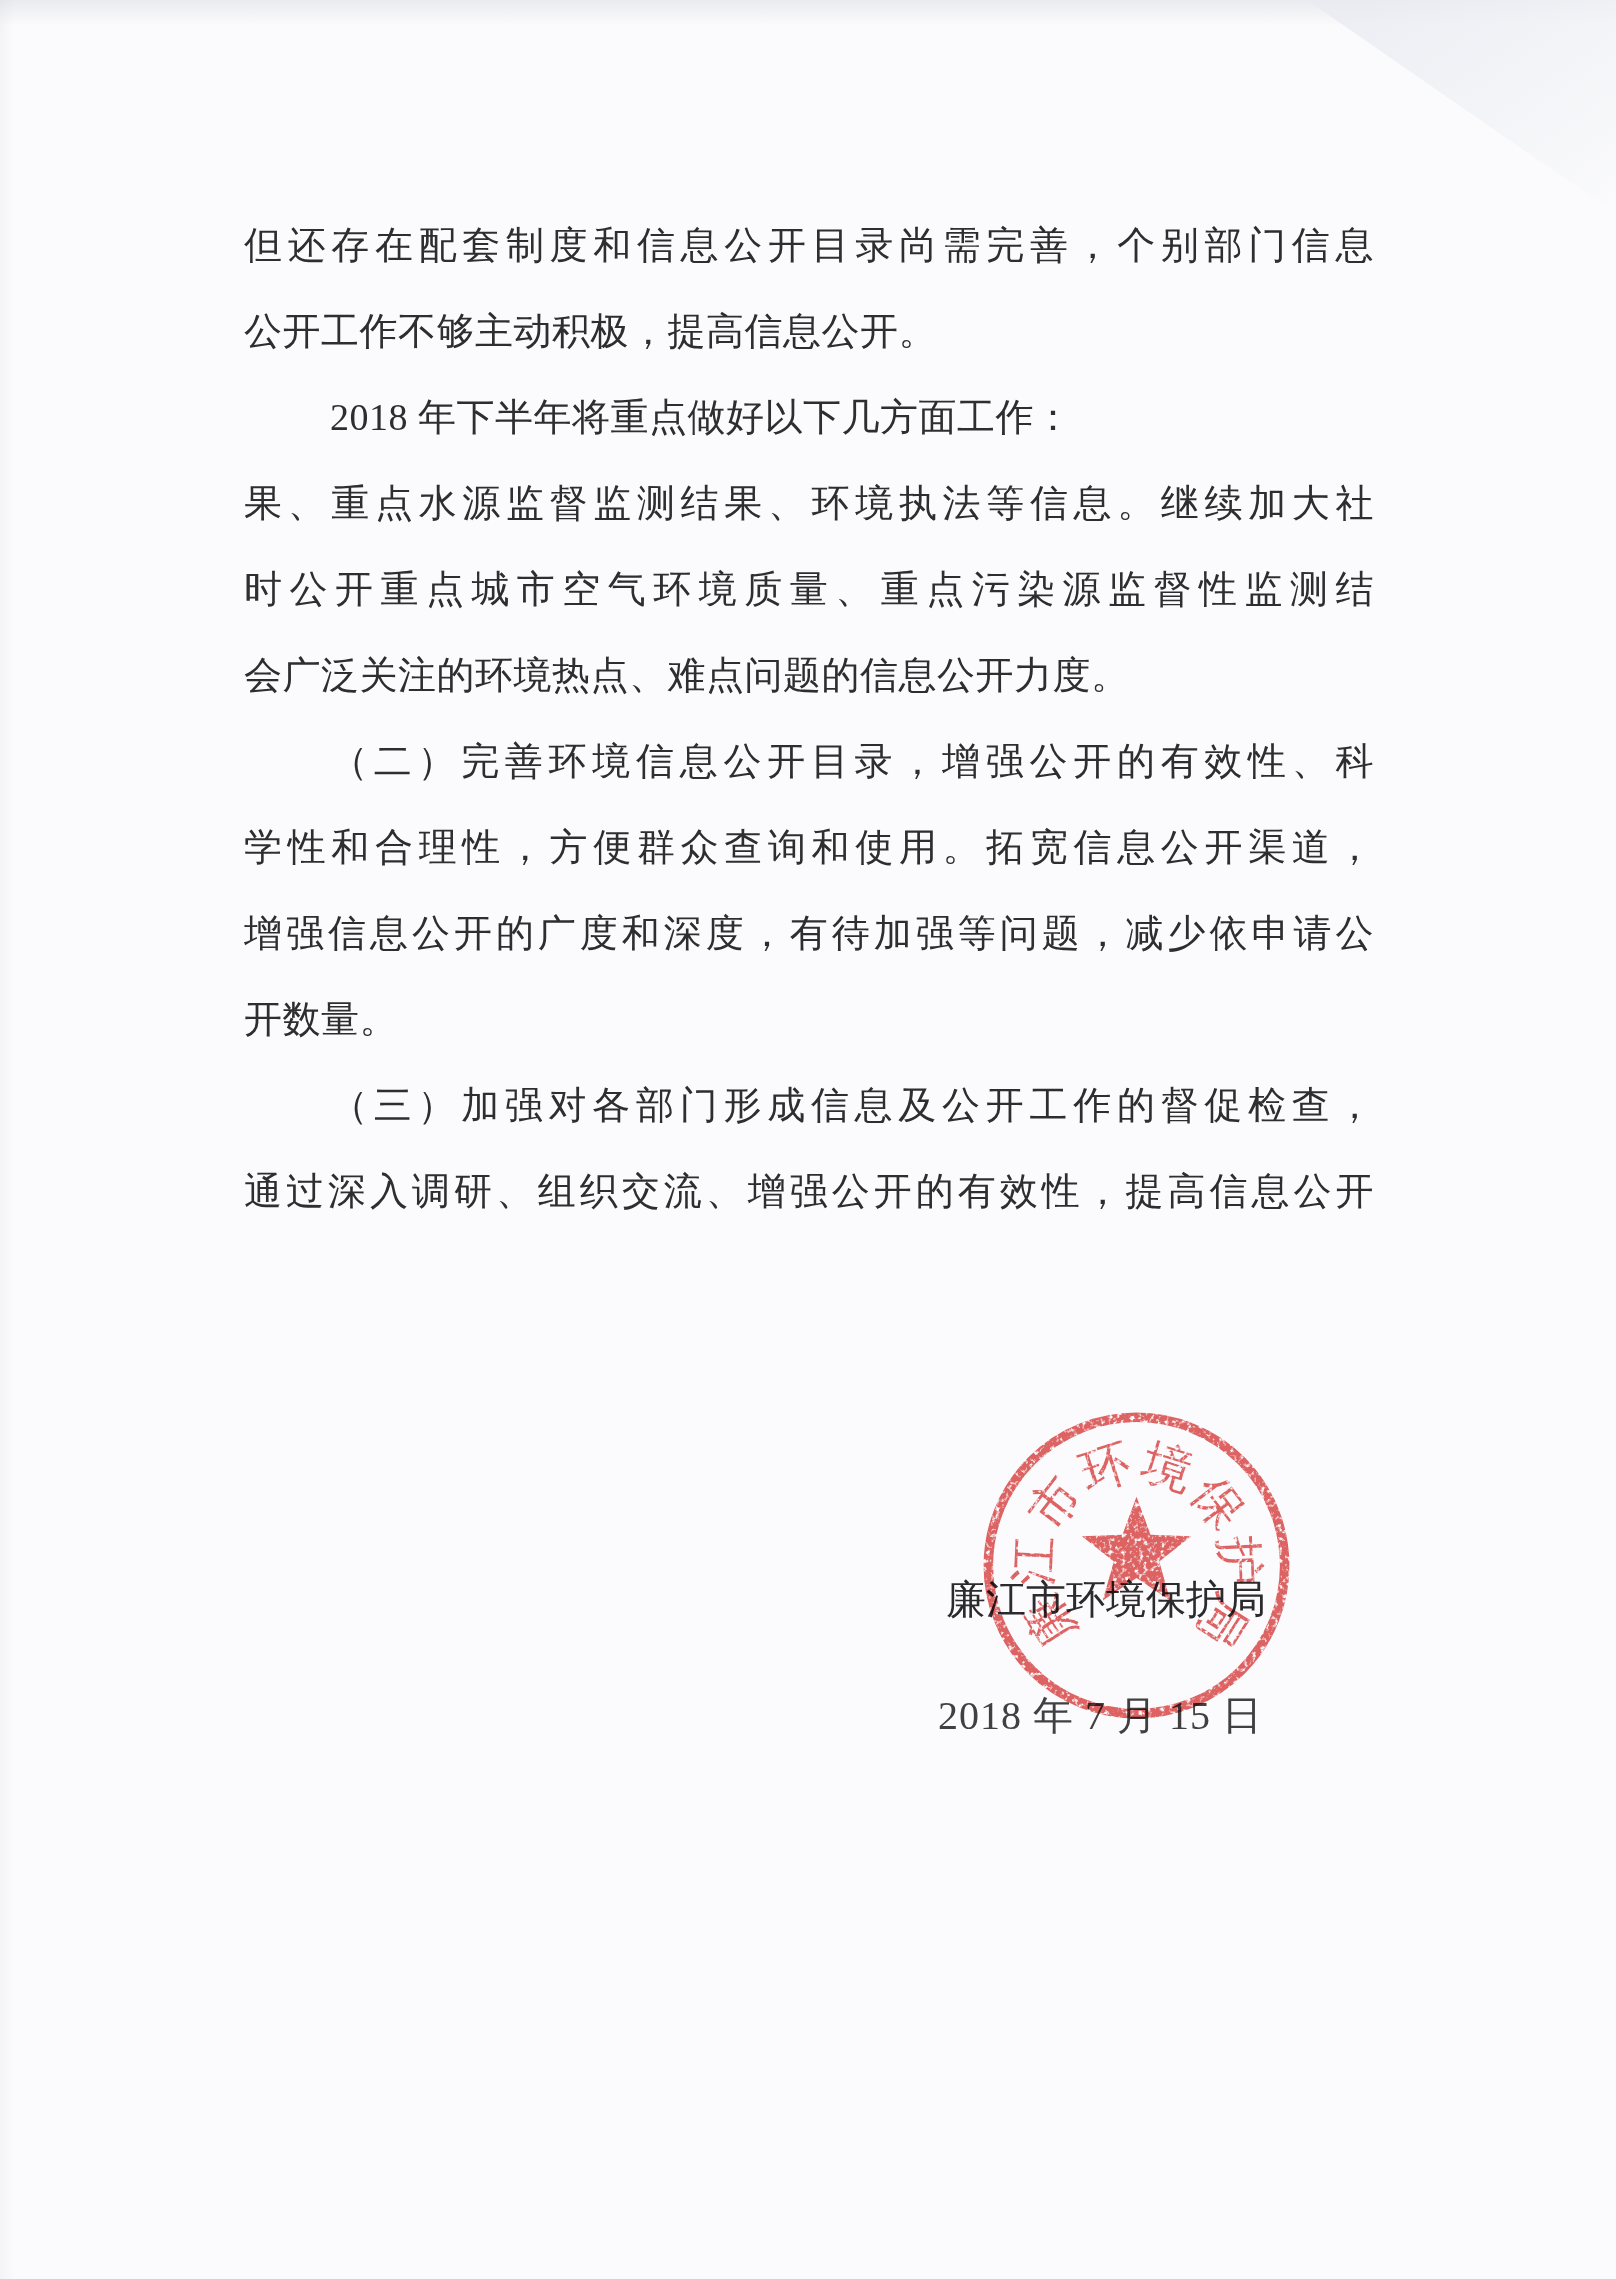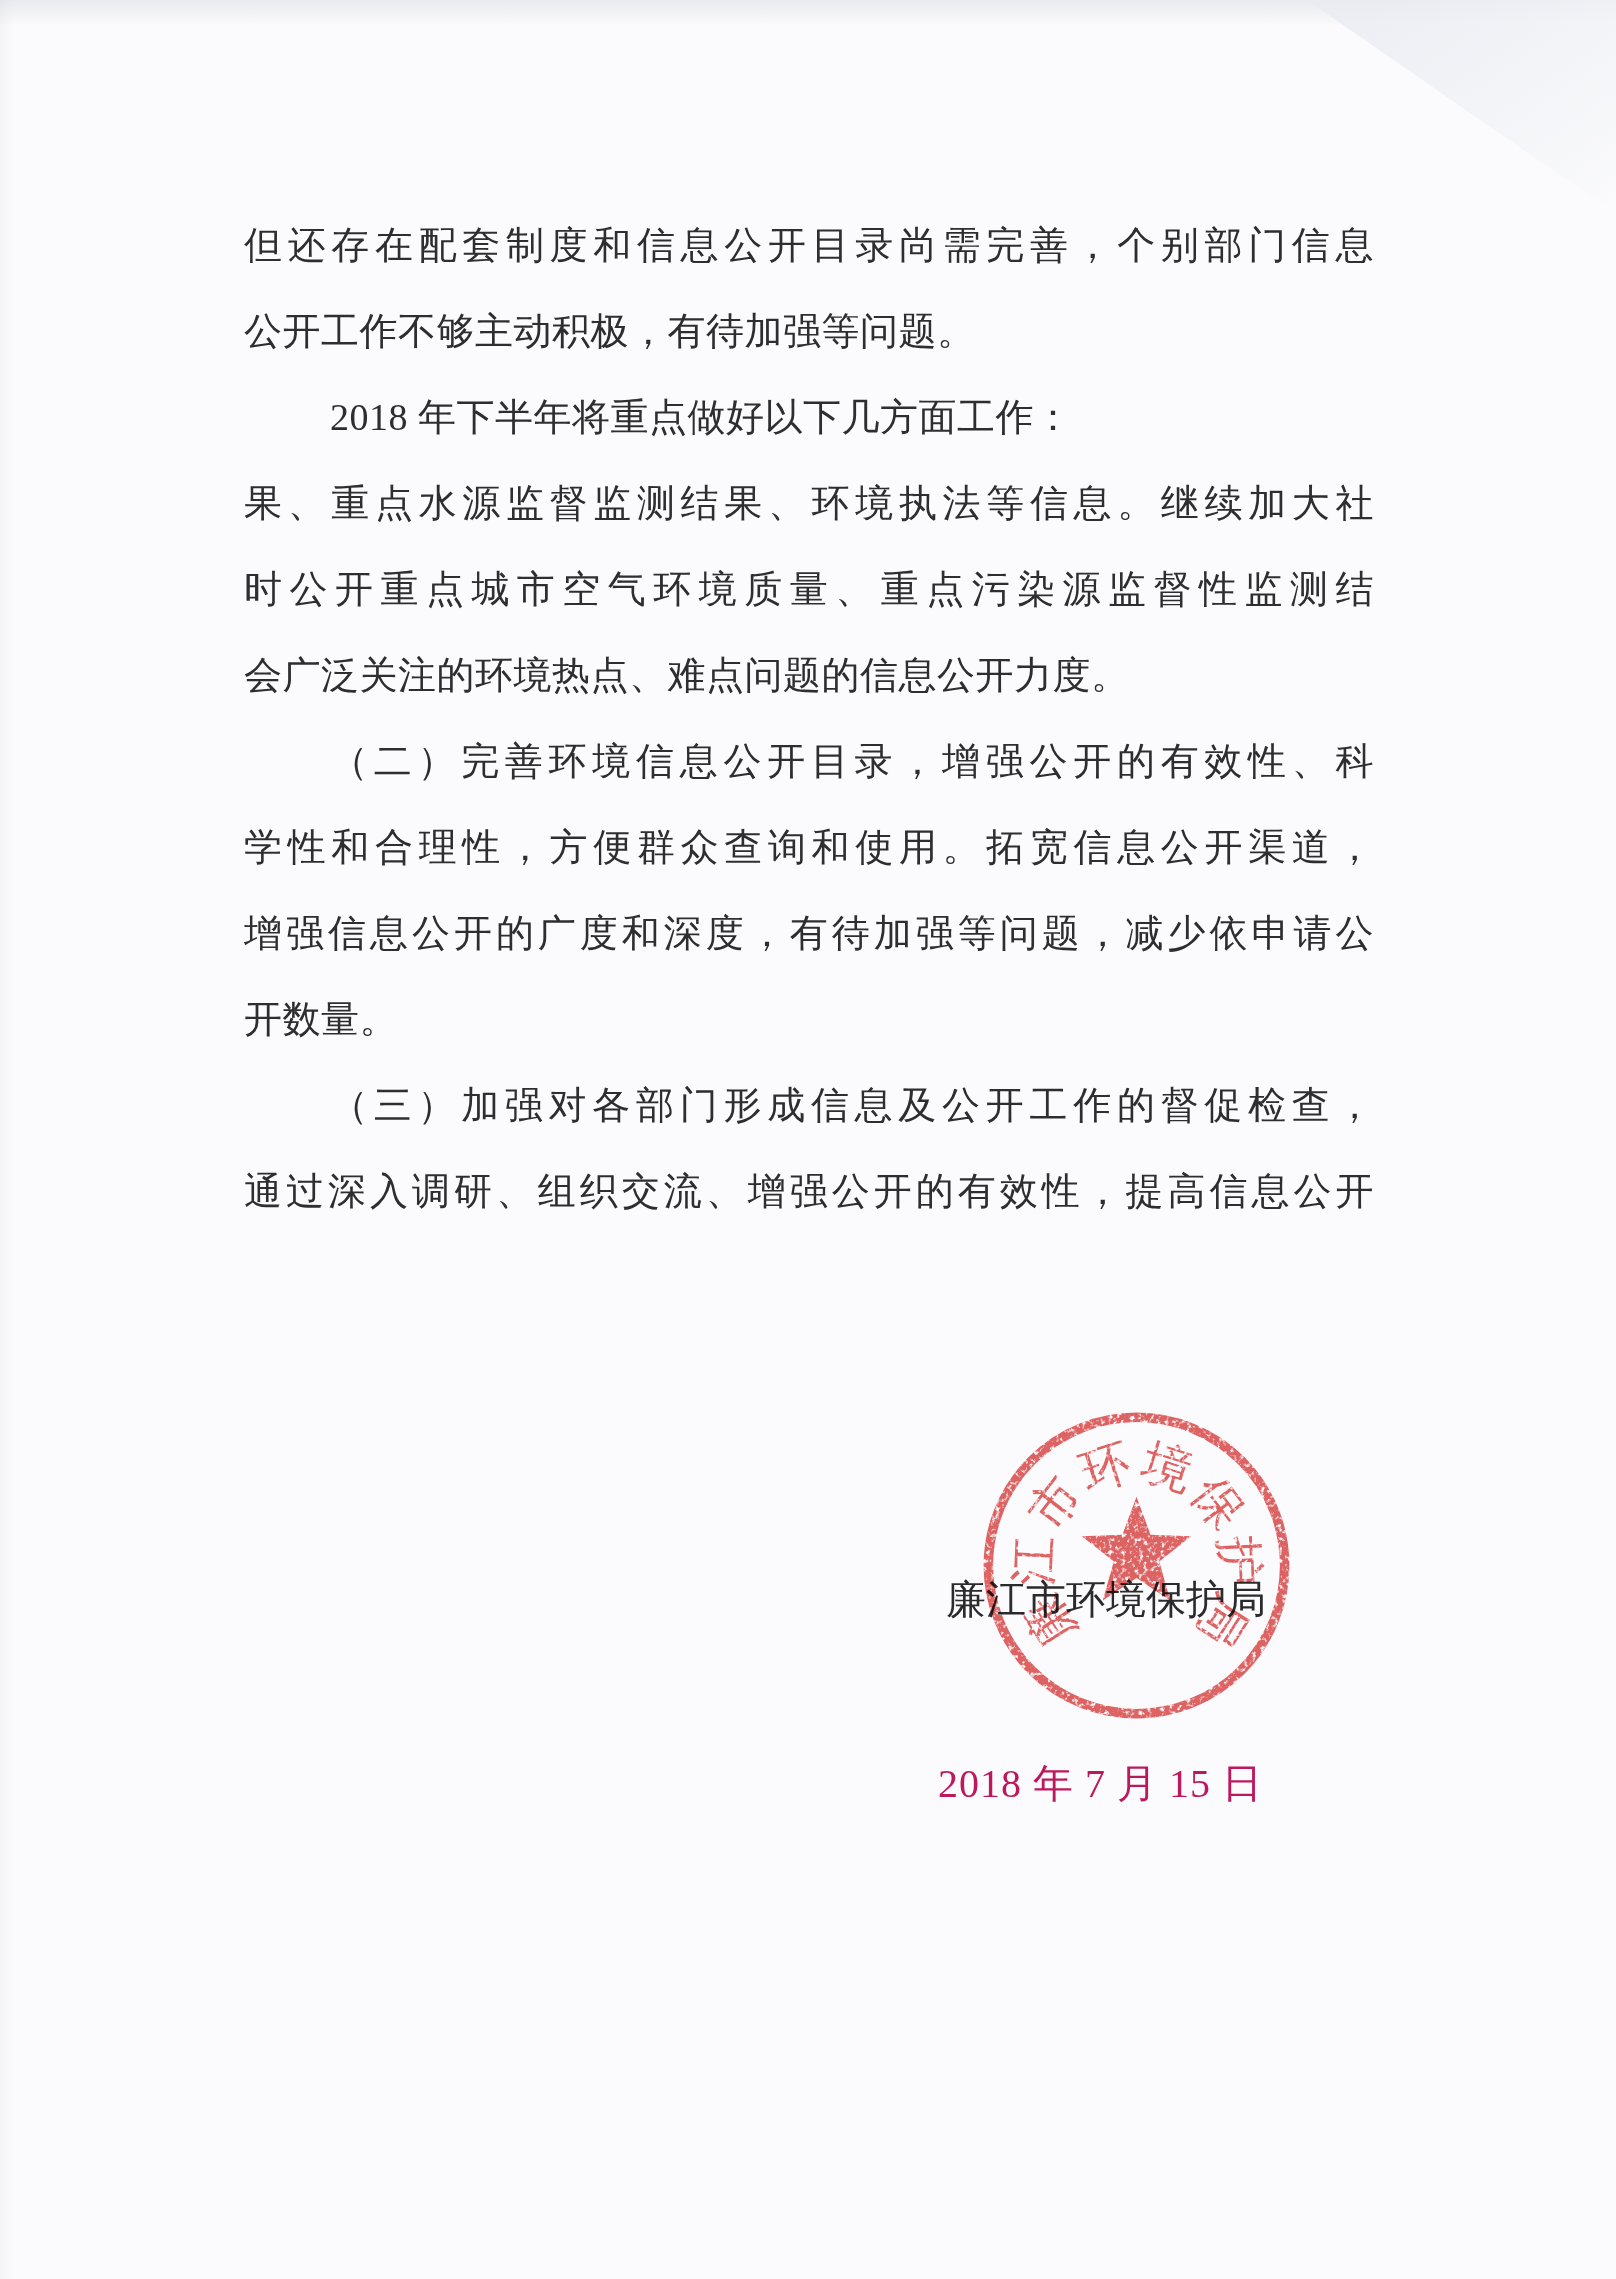--- a/index.html
+++ b/index.html
@@ -49,22 +49,22 @@
   .bline.indent{padding-left:86px;}
   .bline.indent.full{padding-left:86px;}
   
   .sig-org{
     position:absolute;top:1572px;right:350px;
     font-size:40px;color:#2b2b2e;letter-spacing:0px;
     white-space:nowrap;
     text-align:center;
   }
   .sig-date{
-    position:absolute;top:1756px;right:353px;
-    font-size:40px;color:#be185d;letter-spacing:1px;
+    position:absolute;top:1688px;right:353px;
+    font-size:40px;color:#404040;letter-spacing:1px;
     white-space:nowrap;
   }
   
   .seal{
     position:absolute;left:974px;top:1403px;width:325px;height:325px;
     mix-blend-mode:multiply;
     opacity:.88;
     pointer-events:none;
   }
   .seal-char{
@@ -75,21 +75,21 @@
 </style>
 </head>
 <body>
 
 <div class="shadow-top"></div>
 <div class="shadow-tr"></div>
 <div class="shadow-left"></div>
 
 <main class="text-block">
   <p class="bline full">但还存在配套制度和信息公开目录尚需完善，个别部门信息</p>
-  <p class="bline">公开工作不够主动积极，有待加强等问题。</p>
+  <p class="bline">公开工作不够主动积极，提高信息公开。</p>
   <p class="bline indent">2018 年下半年将重点做好以下几方面工作：</p>
   <p class="bline full">果、重点水源监督监测结果、环境执法等信息。继续加大社</p>
   <p class="bline full">时公开重点城市空气环境质量、重点污染源监督性监测结</p>
   <p class="bline">会广泛关注的环境热点、难点问题的信息公开力度。</p>
   <p class="bline indent full">（二）完善环境信息公开目录，增强公开的有效性、科</p>
   <p class="bline full">学性和合理性，方便群众查询和使用。拓宽信息公开渠道，</p>
   <p class="bline full">增强信息公开的广度和深度，有待加强等问题，减少依申请公</p>
   <p class="bline">开数量。</p>
   <p class="bline indent full">（三）加强对各部门形成信息及公开工作的督促检查，</p>
   <p class="bline full">通过深入调研、组织交流、增强公开的有效性，提高信息公开</p>

